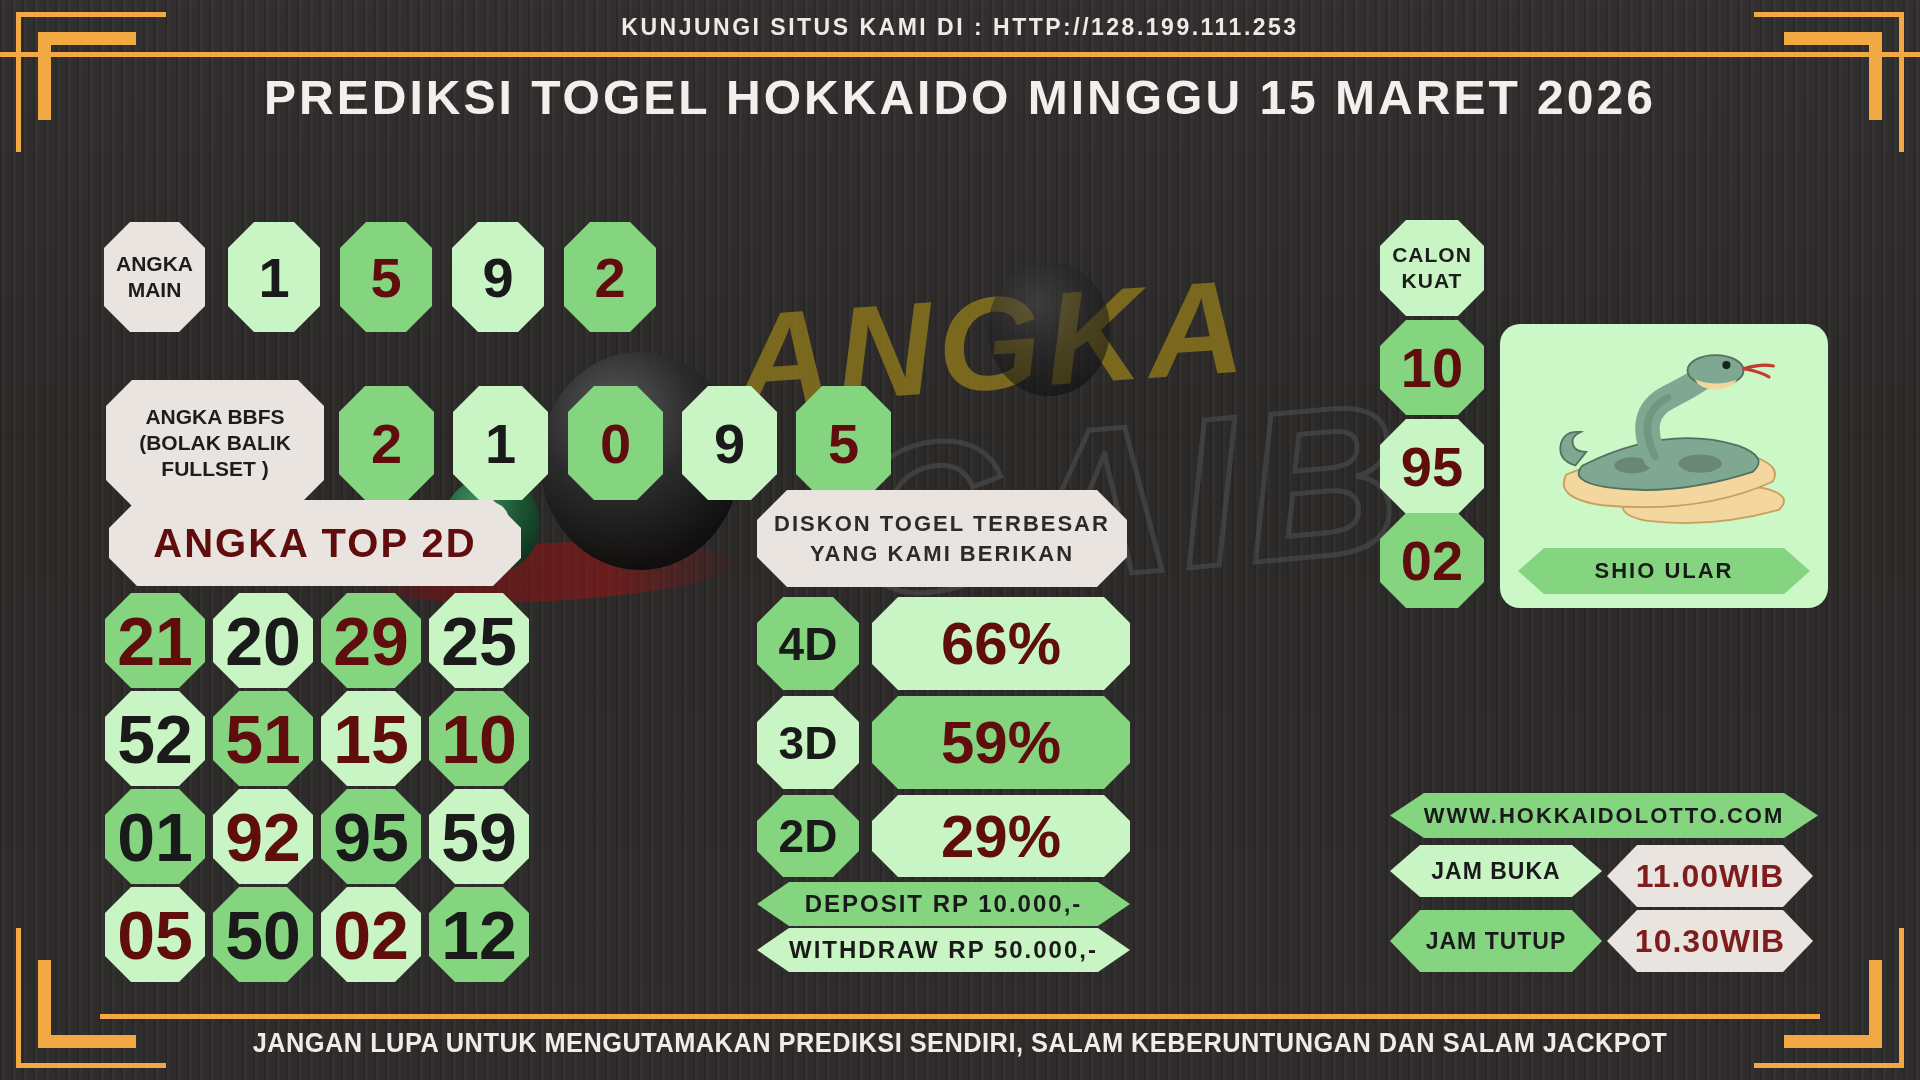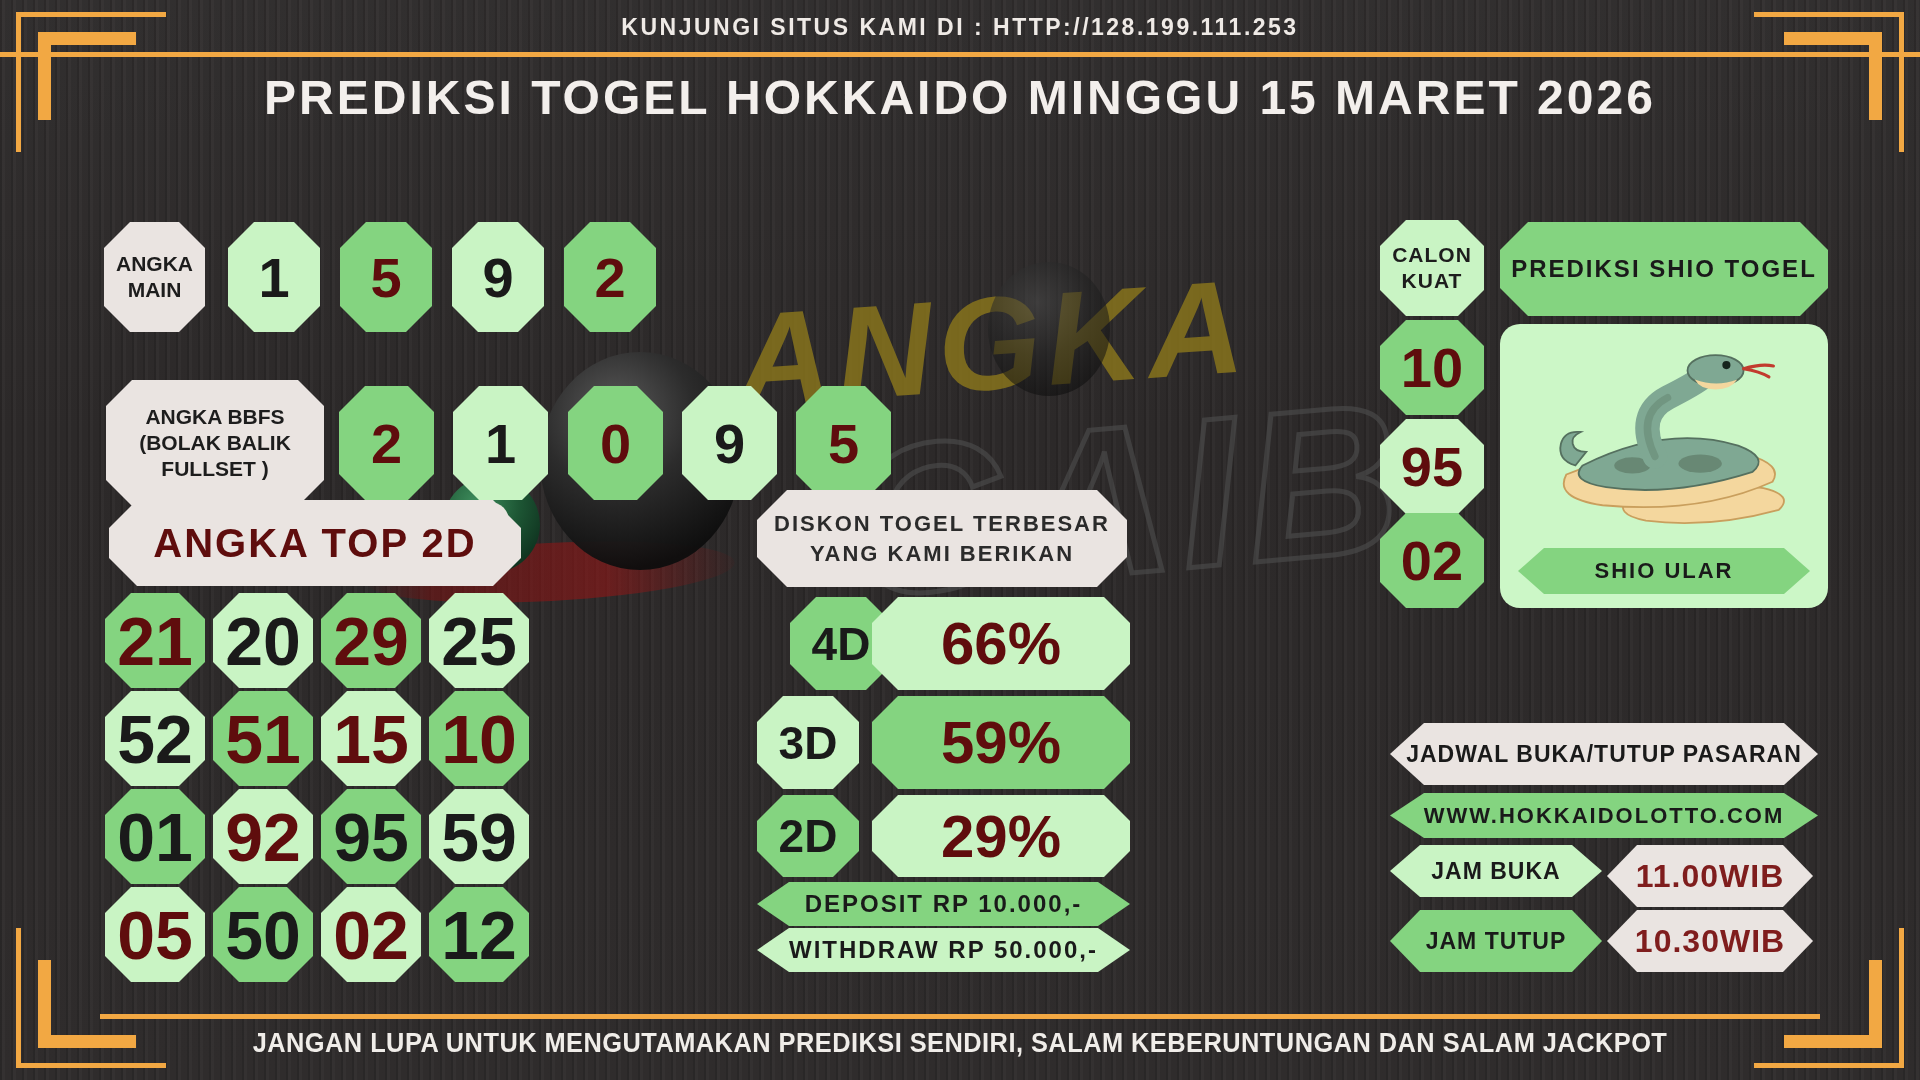--- a/index.html
+++ b/index.html
@@ -117,32 +117,31 @@
     </div>
   </div>
 
   <div class="abs z1 center oct bg-cream" style="--c:30px;left:757px;top:490px;width:370px;height:97px;">
     <div style="font-size:22px;font-weight:800;color:#2b2b2b;letter-spacing:2px;line-height:1.35;">
       <div>DISKON TOGEL TERBESAR</div>
       <div>YANG KAMI BERIKAN</div>
     </div>
   </div>
 
-  <div class="abs z1 center oct bg-mid fg-black" style="--c:26px;left:790px;top:597px;width:102px;height:93px;font-size:46px;font-weight:800;">4D</div>
+  <div class="abs z1 center oct bg-mid fg-black" style="--c:26px;left:757px;top:597px;width:102px;height:93px;font-size:46px;font-weight:800;">4D</div>
   <div class="abs z1 center oct bg-light fg-maroon" style="--c:26px;left:872px;top:597px;width:258px;height:93px;font-size:60px;font-weight:800;">66%</div>
   <div class="abs z1 center oct bg-light fg-black" style="--c:26px;left:757px;top:696px;width:102px;height:93px;font-size:46px;font-weight:800;">3D</div>
   <div class="abs z1 center oct bg-mid fg-maroon" style="--c:26px;left:872px;top:696px;width:258px;height:93px;font-size:60px;font-weight:800;text-align:center;">59%</div>
   <div class="abs z1 center oct bg-mid fg-black" style="--c:26px;left:757px;top:795px;width:102px;height:82px;font-size:46px;font-weight:800;">2D</div>
   <div class="abs z1 center oct bg-light fg-maroon" style="--c:26px;left:872px;top:795px;width:258px;height:82px;font-size:60px;font-weight:800;">29%</div>
 
   <div class="abs z1 center hex bg-mid fg-black" style="--c:32px;left:757px;top:882px;width:373px;height:44px;font-size:24px;font-weight:800;letter-spacing:2px;">DEPOSIT RP 10.000,-</div>
   <div class="abs z1 center hex bg-light fg-black" style="--c:32px;left:757px;top:928px;width:373px;height:44px;font-size:24px;font-weight:800;letter-spacing:2px;">WITHDRAW RP 50.000,-</div>
 
   <div class="abs z1 center oct lbl-oct bg-light" style="left:1380px;top:220px;width:104px;height:96px;font-size:21px;letter-spacing:1px;">CALON KUAT</div>
-  <div class="abs z1 center oct bg-mid fg-black" style="--c:28px;left:1500px;top:222px;width:328px;height:94px;font-size:24px;font-weight:800;letter-spacing:2px;">PREDIKSI SHIO TOGEL</div>
 
   <div class="abs z1 center oct bg-mid fg-maroon" style="--c:26px;left:1380px;top:320px;width:104px;height:95px;font-size:56px;font-weight:800;">10</div>
   <div class="abs z1 center oct bg-light fg-maroon" style="--c:26px;left:1380px;top:419px;width:104px;height:95px;font-size:56px;font-weight:800;">95</div>
   <div class="abs z1 center oct bg-mid fg-maroon" style="--c:26px;left:1380px;top:513px;width:104px;height:95px;font-size:56px;font-weight:800;">02</div>
 
   <div class="abs shio-card">
     <svg viewBox="0 0 320 230" width="310" height="208" style="position:absolute;left:9px;top:4px;">
       <path d="M62 152 q-20 -6 -16 -24 q4 -15 22 -13 q-11 5 -9 13 q2 9 15 9 z" fill="#7fa893" stroke="#55705f" stroke-width="2"></path>
       <path d="M120 188 Q215 168 270 177 Q304 185 287 201 Q210 222 140 213 Q103 206 120 188 Z" fill="#f4d79e" stroke="#c99f5d" stroke-width="2"></path>
       <path d="M52 162 Q160 118 252 140 Q292 151 280 170 Q200 206 92 196 Q38 188 52 162 Z" fill="#f4d79e" stroke="#c99f5d" stroke-width="2"></path>
@@ -152,21 +151,20 @@
       <path d="M150 142 Q128 96 164 77 Q200 59 208 50" stroke="#7fa893" stroke-width="27" fill="none" stroke-linecap="round"></path>
       <path d="M150 142 Q128 96 164 77" stroke="#64836f" stroke-width="8" fill="none" opacity=".5" stroke-linecap="round"></path>
       <ellipse cx="217" cy="47" rx="31" ry="17" fill="#7fa893" stroke="#55705f" stroke-width="2"></ellipse>
       <path d="M194 57 q24 9 47 0 q-7 11 -24 11 q-17 0 -23 -11 z" fill="#f4d79e"></path>
       <circle cx="229" cy="41" r="4.5" fill="#16251d"></circle>
       <path d="M248 45 q20 -6 33 -3 m-33 3 q18 3 28 9" stroke="#c23b2e" stroke-width="3.5" fill="none" stroke-linecap="round"></path>
     </svg>
     <div class="center hex bg-mid fg-black" style="--c:26px;position:absolute;left:18px;bottom:14px;width:292px;height:46px;font-size:22px;font-weight:800;letter-spacing:2px;">SHIO ULAR</div>
   </div>
 
-  <div class="abs z1 center hex bg-cream fg-black" style="--c:34px;left:1390px;top:723px;width:428px;height:62px;font-size:23px;font-weight:800;letter-spacing:1px;">JADWAL BUKA/TUTUP PASARAN</div>
   <div class="abs z1 center hex bg-mid fg-black" style="--c:34px;left:1390px;top:793px;width:428px;height:45px;font-size:22px;font-weight:800;letter-spacing:2px;">WWW.HOKKAIDOLOTTO.COM</div>
 
   <div class="abs z1 center hex bg-light fg-black" style="--c:30px;left:1390px;top:845px;width:212px;height:52px;font-size:23px;font-weight:800;letter-spacing:1px;">JAM BUKA</div>
   <div class="abs z1 center hex bg-cream wib" style="--c:30px;left:1607px;top:845px;width:206px;height:62px;">11.00WIB</div>
   <div class="abs z1 center hex bg-mid fg-black" style="--c:30px;left:1390px;top:910px;width:212px;height:62px;font-size:23px;font-weight:800;letter-spacing:1px;">JAM TUTUP</div>
   <div class="abs z1 center hex bg-cream wib" style="--c:30px;left:1607px;top:910px;width:206px;height:62px;">10.30WIB</div>
 
   <div class="abs botline"></div>
   <div class="abs footer">JANGAN LUPA UNTUK MENGUTAMAKAN PREDIKSI SENDIRI, SALAM KEBERUNTUNGAN DAN SALAM JACKPOT</div>
 

